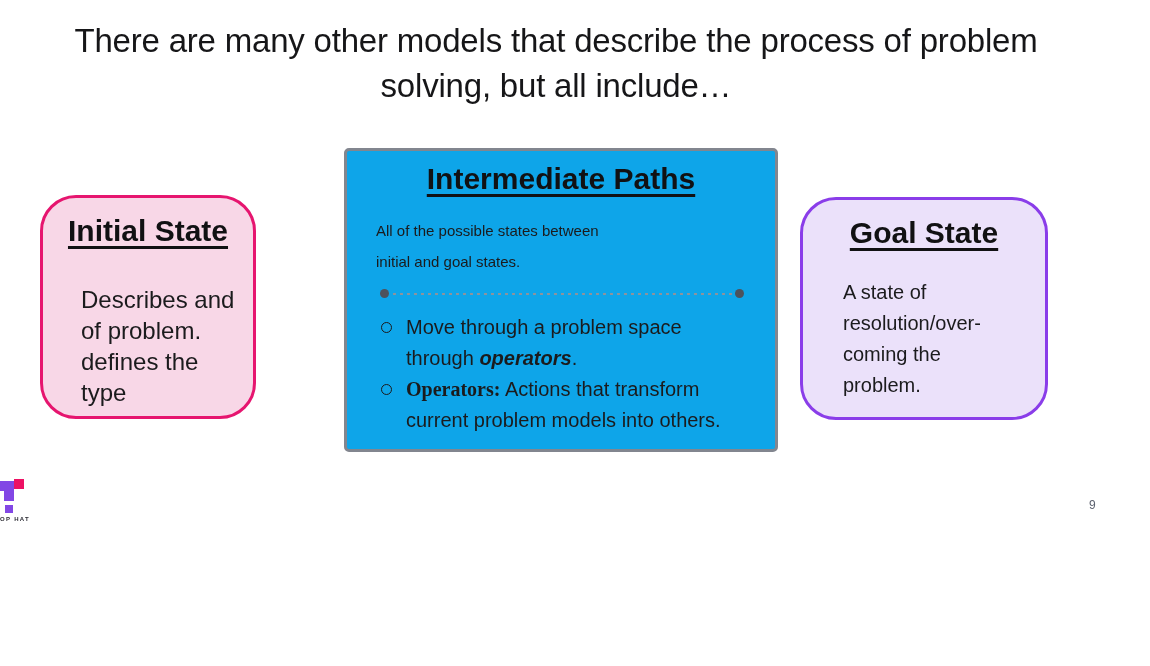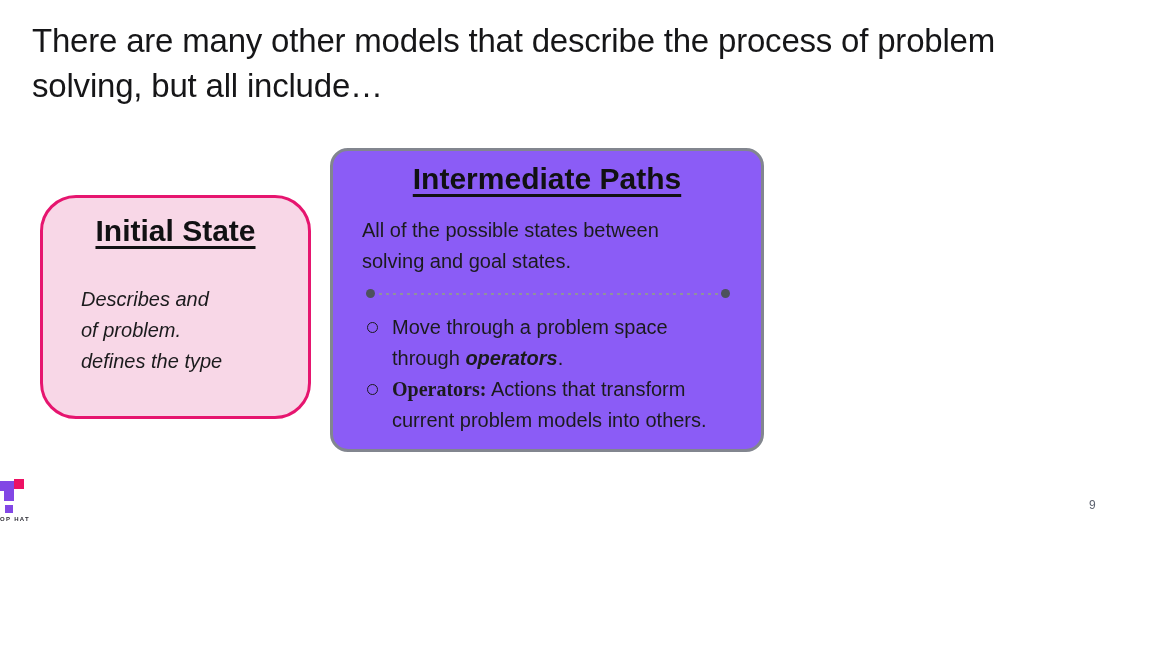--- a/index.html
+++ b/index.html
@@ -5,53 +5,54 @@
   html,body { margin:0; padding:0; background:#ffffff; }
   .slide {
     position:relative; width:1150px; height:666px; background:#ffffff;
     font-family:"Liberation Sans", sans-serif; color:#1b1b1d; overflow:hidden;
   }
 
   .title {
     position:absolute; left:32px; top:18px; width:1048px;
     font-size:33px; line-height:45px; font-weight:400; color:#161618;
     letter-spacing:-0.2px;
+    text-align:center;
   }
 
   .box { position:absolute; box-sizing:border-box; }
   .box h2 {
     margin:0; text-align:center; font-size:30px; line-height:34px;
     font-weight:700; color:#111113;
   }
   .box h2 .hl {
     text-decoration:underline; text-decoration-thickness:2.5px;
     text-underline-offset:5px;
   }
   .line { display:block; }
 
   .box-initial {
-    left:40px; top:195px; width:271px; height:224px;
+    left:40px; top:195px; width:216px; height:224px;
     background:#f8d7e7; border:3px solid #e6156f; border-radius:36px;
     padding:16px 10px 0;
   }
-  .box-initial .body { margin:36px 0 0 28px; font-size:20px; line-height:31px;font-style:italic; }
+  .box-initial .body { margin:36px 0 0 28px; font-size:24px; line-height:31px; }
 
   .box-goal {
     left:800px; top:197px; width:248px; height:223px;
     background:#ebe1fa; border:3px solid #8a3de9; border-radius:36px;
     padding:16px 10px 0;
   }
   .box-goal .body { margin:27px 0 0 30px; font-size:20px; line-height:31px; }
 
   .box-intermediate {
-    left:330px; top:148px; width:434px; height:304px;
-    background:#8b5cf6; border:3px solid #82868f; border-radius:18px;
+    left:344px; top:148px; width:434px; height:304px;
+    background:#0ea5e9; border:3px solid #82868f; border-radius:5px;
     padding:11px 27px 0;
   }
-  .box-intermediate .intro { margin:19px 0 0 2px; font-size:20px; line-height:31px; }
+  .box-intermediate .intro { margin:19px 0 0 2px; font-size:15px; line-height:31px; }
 
   .connector { position:relative; margin:12px 0 0 6px; width:364px; height:9px; }
   .connector .dotline {
     position:absolute; left:11px; right:11px; top:50%; height:4px;
     transform:translateY(-50%);
     background-image:radial-gradient(circle, #8f939b 1.1px, transparent 1.5px);
     background-size:7px 4px; background-repeat:repeat-x; background-position:0 50%;
   }
   .connector .enddot {
     position:absolute; top:0; width:9px; height:9px; border-radius:50%;
@@ -97,21 +98,21 @@
       <span class="line">Describes and</span>
       <span class="line">of problem.</span>
       <span class="line">defines the type</span>
     </p>
   </div>
 
   <div class="box box-intermediate">
     <h2><span class="hl">Intermediate Paths</span></h2>
     <p class="intro">
       <span class="line">All of the possible states between</span>
-      <span class="line">solving and goal states.</span>
+      <span class="line">initial and goal states.</span>
     </p>
     <div class="connector">
       <span class="enddot enddot-left"></span>
       <span class="dotline"></span>
       <span class="enddot enddot-right"></span>
     </div>
     <ul class="bullets">
       <li>
         <span class="marker">
             <i></i>
@@ -120,20 +121,29 @@
       </li>
       <li>
         <span class="marker">
             <i></i>
           </span>
         <span class="btext"><span class="em-b">Operators:</span><span> Actions that transform current problem models into others.</span></span>
       </li>
     </ul>
   </div>
 
+  <div class="box box-goal">
+    <h2><span class="hl">Goal State</span></h2>
+    <p class="body">
+      <span class="line">A state of</span>
+      <span class="line">resolution/over-</span>
+      <span class="line">coming the</span>
+      <span class="line">problem.</span>
+    </p>
+  </div>
 
   <div class="logo">
     <span class="bar"></span>
     <span class="pink"></span>
     <span class="stem"></span>
     <span class="foot"></span>
     <span class="wordmark">OP HAT</span>
   </div>
 
   <div class="page-number">9</div>

